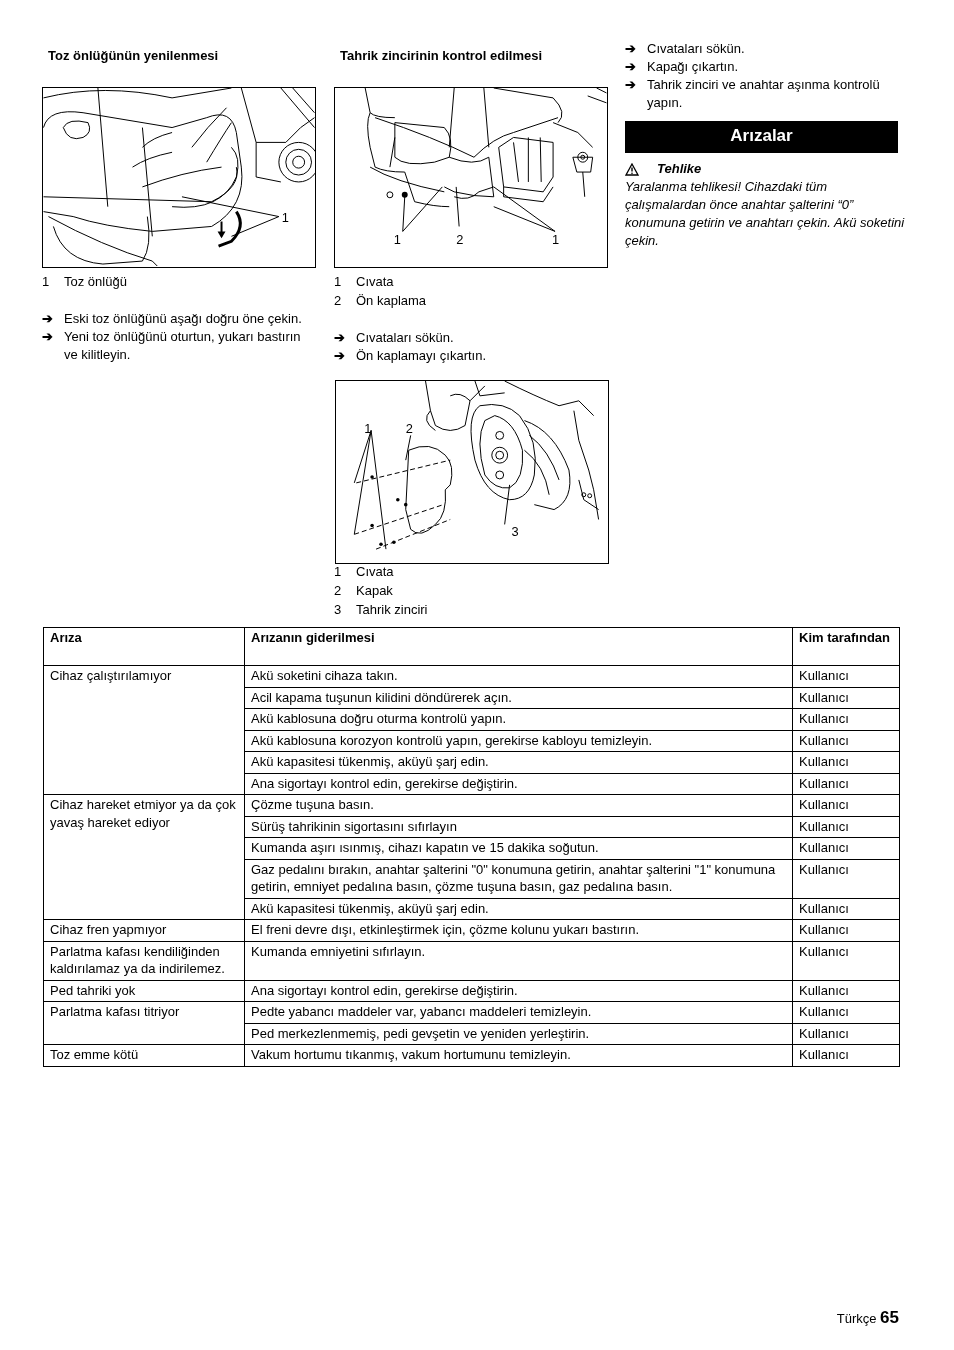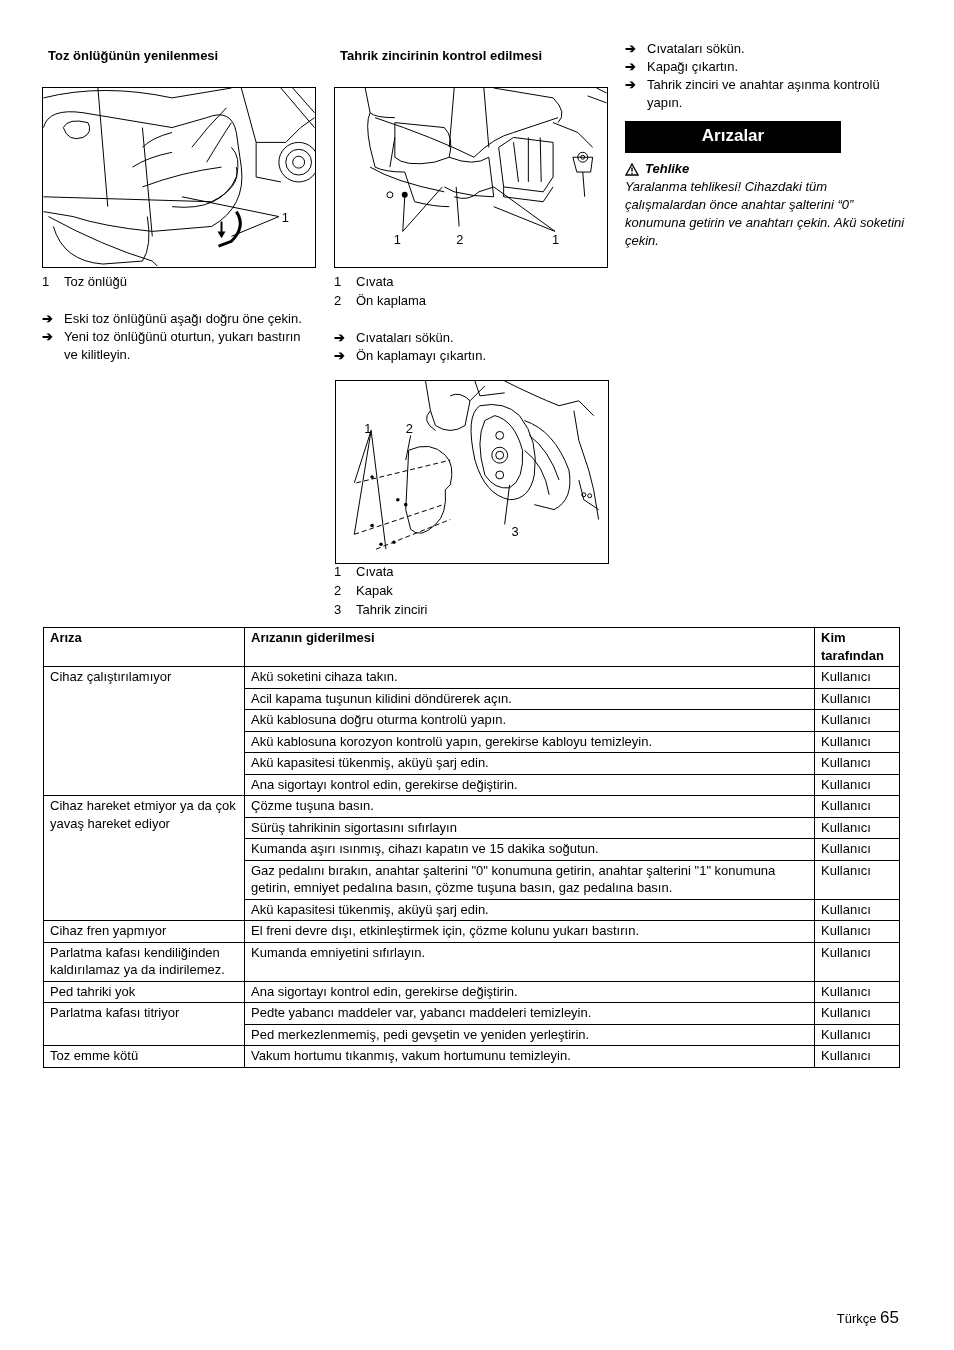--- a/index.html
+++ b/index.html
@@ -7,31 +7,31 @@
   body { font-family: "Liberation Sans", sans-serif; color: #000; font-size: 13px; position: relative; overflow: hidden; }
   .sec-title { position: absolute; font-weight: bold; font-size: 13px; line-height: 16px; text-align: right; }
   .fig { position: absolute; border: 1px solid #000; background: #fff; overflow: hidden; }
   .fig svg { display: block; width: 100%; height: 100%; }
   .legend { position: absolute; font-size: 13px; line-height: 19px; }
   .legend .row { display: flex; }
   .legend .num { width: 22px; }
   .steps { position: absolute; font-size: 13px; line-height: 18px; }
   .step { display: flex; }
   .step .arr { width: 22px; flex: none; font-weight: bold; }
-  .banner { position: absolute; left: 625px; top: 121px; width: 216px; height: 32px; background: #000; color: #fff; font-weight: bold; font-size: 17px; text-align: center; line-height: 30px; }
+  .banner { position: absolute; left: 625px; top: 121px; width: 273px; height: 32px; background: #000; color: #fff; font-weight: bold; font-size: 17px; text-align: center; line-height: 30px; }
   .danger { position: absolute; left: 625px; top: 160px; width: 280px; font-size: 13px; line-height: 18px; }
-  .danger .hd { font-weight: bold; font-style: italic; display: flex; align-items: center; gap: 6px; }
+  .danger .hd { font-weight: bold; font-style: italic; display: flex; align-items: center; gap: 18px; }
   .danger .it { font-style: italic; }
   table.faults { position: absolute; left: 43px; top: 627px; width: 857px; border-collapse: collapse; font-size: 13px; line-height: 17.5px; }
   table.faults td, table.faults th { border: 1px solid #000; padding: 1px 6px 2px 6px; vertical-align: top; text-align: left; }
   table.faults th { font-weight: bold; height: 38px; }
   .c1 { width: 201px; }
-  .c3 { width: 85px; }
+  .c3 { width: 107px; }
   .footer { position: absolute; right: 55px; top: 1308px; font-size: 13px; }
-  .footer .pg { font-weight: normal; font-size: 17px; margin-top: 48px; }
+  .footer .pg { font-weight: bold; font-size: 17px; margin-top: 48px; }
 </style>
 </head>
 <body>
 
 <div class="sec-title" style="left:48px;top:48px;">Toz önlüğünün yenilenmesi</div>
 
 <div class="fig" style="left:42px;top:87px;width:274px;height:181px;">
   <svg viewBox="0 0 274 181">
     <g fill="none" stroke="#000" stroke-width="1">
       <path d="M0,10 Q60,-5 130,10 L190,0"></path>

